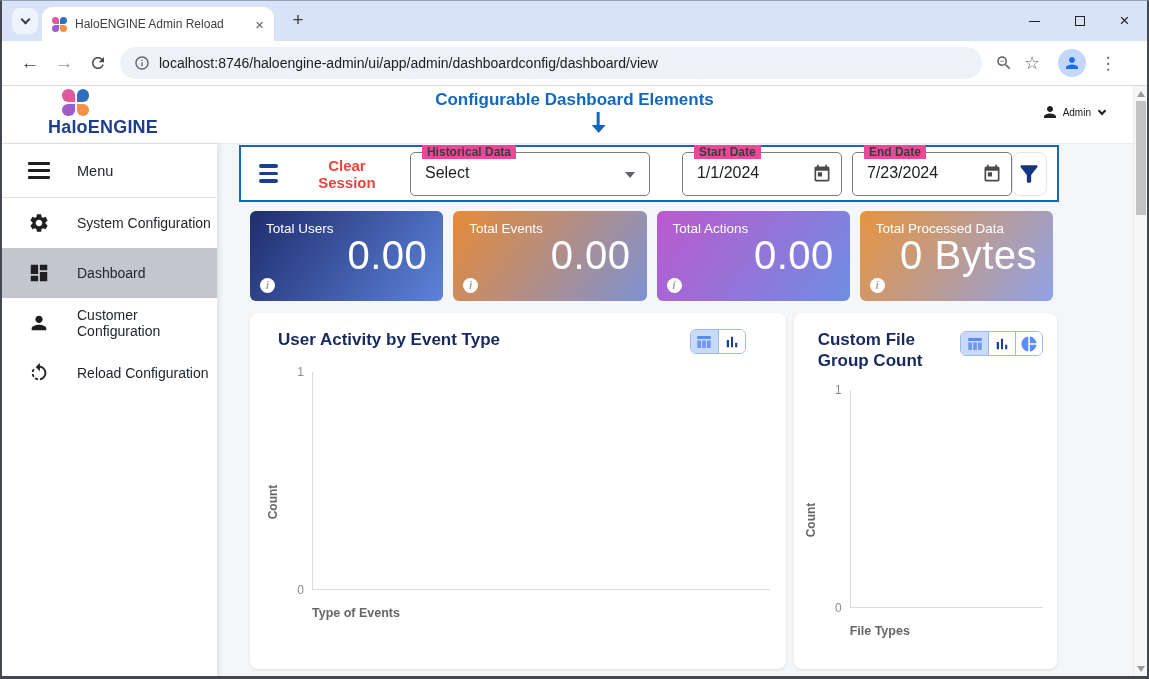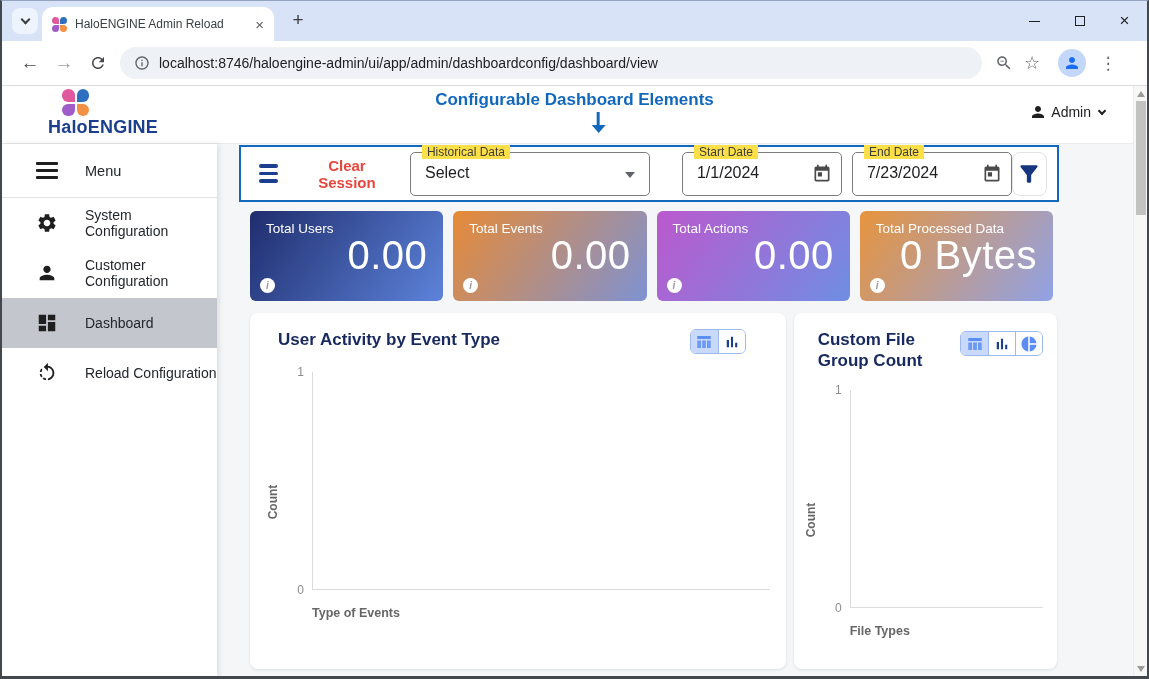--- a/index.html
+++ b/index.html
@@ -50,47 +50,47 @@
   .app-header { height:58px; background:#fff; border-bottom:1px solid #eaeaea; position:relative; }
   .logo { position:absolute; left:46px; top:3px; cursor:pointer; }
   .logo-icon { width:27px; height:27px; display:grid; grid-template-columns:1fr 1fr; gap:2px; margin-left:14px; }
   .logo-text { display:block; font-size:18px; font-weight:800; color:#1c3e8f; letter-spacing:.2px; margin-top:1px; }
   .annotation { position:absolute; left:50%; transform:translateX(-50%); top:4px; text-align:center; }
   .annotation-text { font-size:17px; font-weight:700; color:#1268bd; white-space:nowrap; }
   .annotation-arrow { display:flex; flex-direction:column; align-items:center; margin-top:2px; transform:translateX(24px); }
   .annotation-arrow .stem { width:3px; height:13px; background:#1268bd; }
   .annotation-arrow .head { width:0; height:0; border-left:7px solid transparent; border-right:7px solid transparent; border-top:8px solid #1268bd; }
   .user-menu { position:absolute; right:42px; top:17px; display:flex; align-items:center; gap:4px; cursor:pointer; }
-  .user-menu span.u-label { font-size:14px; color:#202124; }
+  .user-menu span.u-label { font-size:10px; color:#202124; }
   .chev.small { width:6px; height:6px; border-color:#202124; margin-left:4px; }
 
   .app-body { display:flex; height:533px; }
 
   
   .sidebar { width:215px; background:#fff; box-shadow:2px 0 5px rgba(0,0,0,.10); z-index:2; flex:none; }
-  .side-item { height:50px; display:flex; align-items:center; padding-left:34px; gap:27px; cursor:pointer; }
+  .side-item { height:50px; display:flex; align-items:center; padding-left:26px; gap:27px; cursor:pointer; }
   .side-item.menu-row { height:53px; }
   .side-item.selected { background:#c3c7cd; }
   .side-divider { border-top:1px solid #e3e3e3; }
   .s-label { font-size:14px; color:#23272b; }
   .menu-row .s-label { font-size:14.5px; }
   .hamburger-black { width:22px; display:flex; flex-direction:column; gap:4px; }
   .hamburger-black i { height:3px; background:#1f1f1f; border-radius:1px; }
   .s-icon svg { display:block; }
 
   
   .content { flex:1; background:#f5f6f8; padding-top:1px; overflow:hidden; }
 
   .filter-toolbar { margin-left:22px; width:820px; height:57px; background:#fff; border:2px solid #1268bd;
                     display:flex; align-items:center; padding:0 10px; }
   .ham-btn { width:40px; height:40px; border:none; background:transparent; display:flex; flex-direction:column; justify-content:center; gap:4px; padding:0 8px; cursor:pointer; }
   .ham-btn i { height:3.5px; background:#1c3e8f; border-radius:2px; display:block; }
   .clear-session { border:none; background:#fff; color:#e8453c; font-weight:700; font-size:15px; padding:0 14px; border-radius:6px; cursor:pointer; margin-left:8px; font-family:inherit; }
   .outlined { position:relative; height:44px; border:1px solid #7c7c7c; border-radius:5px; background:#fff; flex:none; }
-  .outlined .o-label { position:absolute; top:-8px; left:11px; background:#fde047; padding:0 5px; font-size:12px; color:#3c3c3c; white-space:nowrap; }
+  .outlined .o-label { position:absolute; top:-8px; left:11px; background:#ec4899; padding:0 5px; font-size:12px; color:#3c3c3c; white-space:nowrap;font-weight:bold; }
   .outlined .o-value { position:absolute; left:14px; top:11px; font-size:16px; color:#202124; white-space:nowrap; }
   .outlined.select { width:240px; margin-left:10px; cursor:pointer; }
   .caret { position:absolute; right:14px; top:19px; width:0; height:0; border-left:5px solid transparent; border-right:5px solid transparent; border-top:6px solid #5f6368; }
   .outlined.date { width:160px; cursor:text; }
   .outlined.start { margin-left:32px;padding-left:19px; }
   .outlined.end { margin-left:10px; }
   .cal { position:absolute; right:9px; top:11px; cursor:pointer; }
   .filter-btn { margin-left:auto; width:44px; height:44px; border:1px solid #e3e3e3; border-radius:8px; background:#fff; display:flex; align-items:center; justify-content:center; cursor:pointer; }
 
   .cards-row { margin:9px 0 0 33px; width:803px; display:flex; gap:10px; }
@@ -238,35 +238,35 @@
         </div>
         <div class="side-divider"></div>
         <div class="side-item">
           <span class="s-icon">
             <svg width="22" height="22" viewBox="0 0 24 24">
                 <path fill="#1f1f1f" d="M19.14 12.94c.04-.3.06-.61.06-.94 0-.32-.02-.64-.07-.94l2.03-1.58c.18-.14.23-.41.12-.61l-1.92-3.32c-.12-.22-.37-.29-.59-.22l-2.39.96c-.5-.38-1.03-.7-1.62-.94l-.36-2.54c-.04-.24-.24-.41-.48-.41h-3.84c-.24 0-.43.17-.47.41l-.36 2.54c-.59.24-1.13.57-1.62.94l-2.39-.96c-.22-.08-.47 0-.59.22L2.74 8.87c-.12.21-.08.47.12.61l2.03 1.58c-.05.3-.09.63-.09.94s.02.64.07.94l-2.03 1.58c-.18.14-.23.41-.12.61l1.92 3.32c.12.22.37.29.59.22l2.39-.96c.5.38 1.03.7 1.62.94l.36 2.54c.05.24.24.41.48.41h3.84c.24 0 .44-.17.47-.41l.36-2.54c.59-.24 1.13-.56 1.62-.94l2.39.96c.22.08.47 0 .59-.22l1.92-3.32c.12-.22.07-.47-.12-.61l-2.01-1.58zM12 15.6c-1.98 0-3.6-1.62-3.6-3.6s1.62-3.6 3.6-3.6 3.6 1.62 3.6 3.6-1.62 3.6-3.6 3.6z"></path>
               </svg>
           </span>
           <span class="s-label">System Configuration</span>
         </div>
+        <div class="side-item selected">
+          <span class="s-icon">
+            <svg width="22" height="22" viewBox="0 0 24 24">
+                <path fill="#1f1f1f" d="M3 13h8V3H3v10zm0 8h8v-6H3v6zm10 0h8V11h-8v10zm0-18v6h8V3h-8z"></path>
+              </svg>
+          </span>
+          <span class="s-label">Dashboard</span>
+        </div>
         <div class="side-item">
           <span class="s-icon">
             <svg width="22" height="22" viewBox="0 0 24 24">
                 <path fill="#1f1f1f" d="M12 12c2.21 0 4-1.79 4-4s-1.79-4-4-4-4 1.79-4 4 1.79 4 4 4zm0 2c-2.67 0-8 1.34-8 4v2h16v-2c0-2.66-5.33-4-8-4z"></path>
               </svg>
           </span>
           <span class="s-label">Customer Configuration</span>
-        </div>
-        <div class="side-item selected">
-          <span class="s-icon">
-            <svg width="22" height="22" viewBox="0 0 24 24">
-                <path fill="#1f1f1f" d="M3 13h8V3H3v10zm0 8h8v-6H3v6zm10 0h8V11h-8v10zm0-18v6h8V3h-8z"></path>
-              </svg>
-          </span>
-          <span class="s-label">Dashboard</span>
         </div>
         <div class="side-item">
           <span class="s-icon">
             <svg width="22" height="22" viewBox="0 0 24 24">
                 <path fill="#1f1f1f" d="M7.11 8.53L5.7 7.11C4.8 8.27 4.24 9.61 4.07 11h2.02c.14-.87.49-1.72 1.02-2.47zM6.09 13H4.07c.17 1.39.72 2.73 1.62 3.89l1.41-1.42c-.52-.75-.87-1.59-1.01-2.47zm1.01 5.32c1.16.9 2.51 1.44 3.9 1.61V17.9c-.87-.15-1.71-.49-2.46-1.03L7.1 18.32zM13 4.07V1L8.45 5.55 13 10V6.09c2.84.48 5 2.94 5 5.91s-2.16 5.43-5 5.91v2.02c3.95-.49 7-3.85 7-7.93s-3.05-7.44-7-7.93z"></path>
               </svg>
           </span>
           <span class="s-label">Reload Configuration</span>
         </div>
       </aside>

